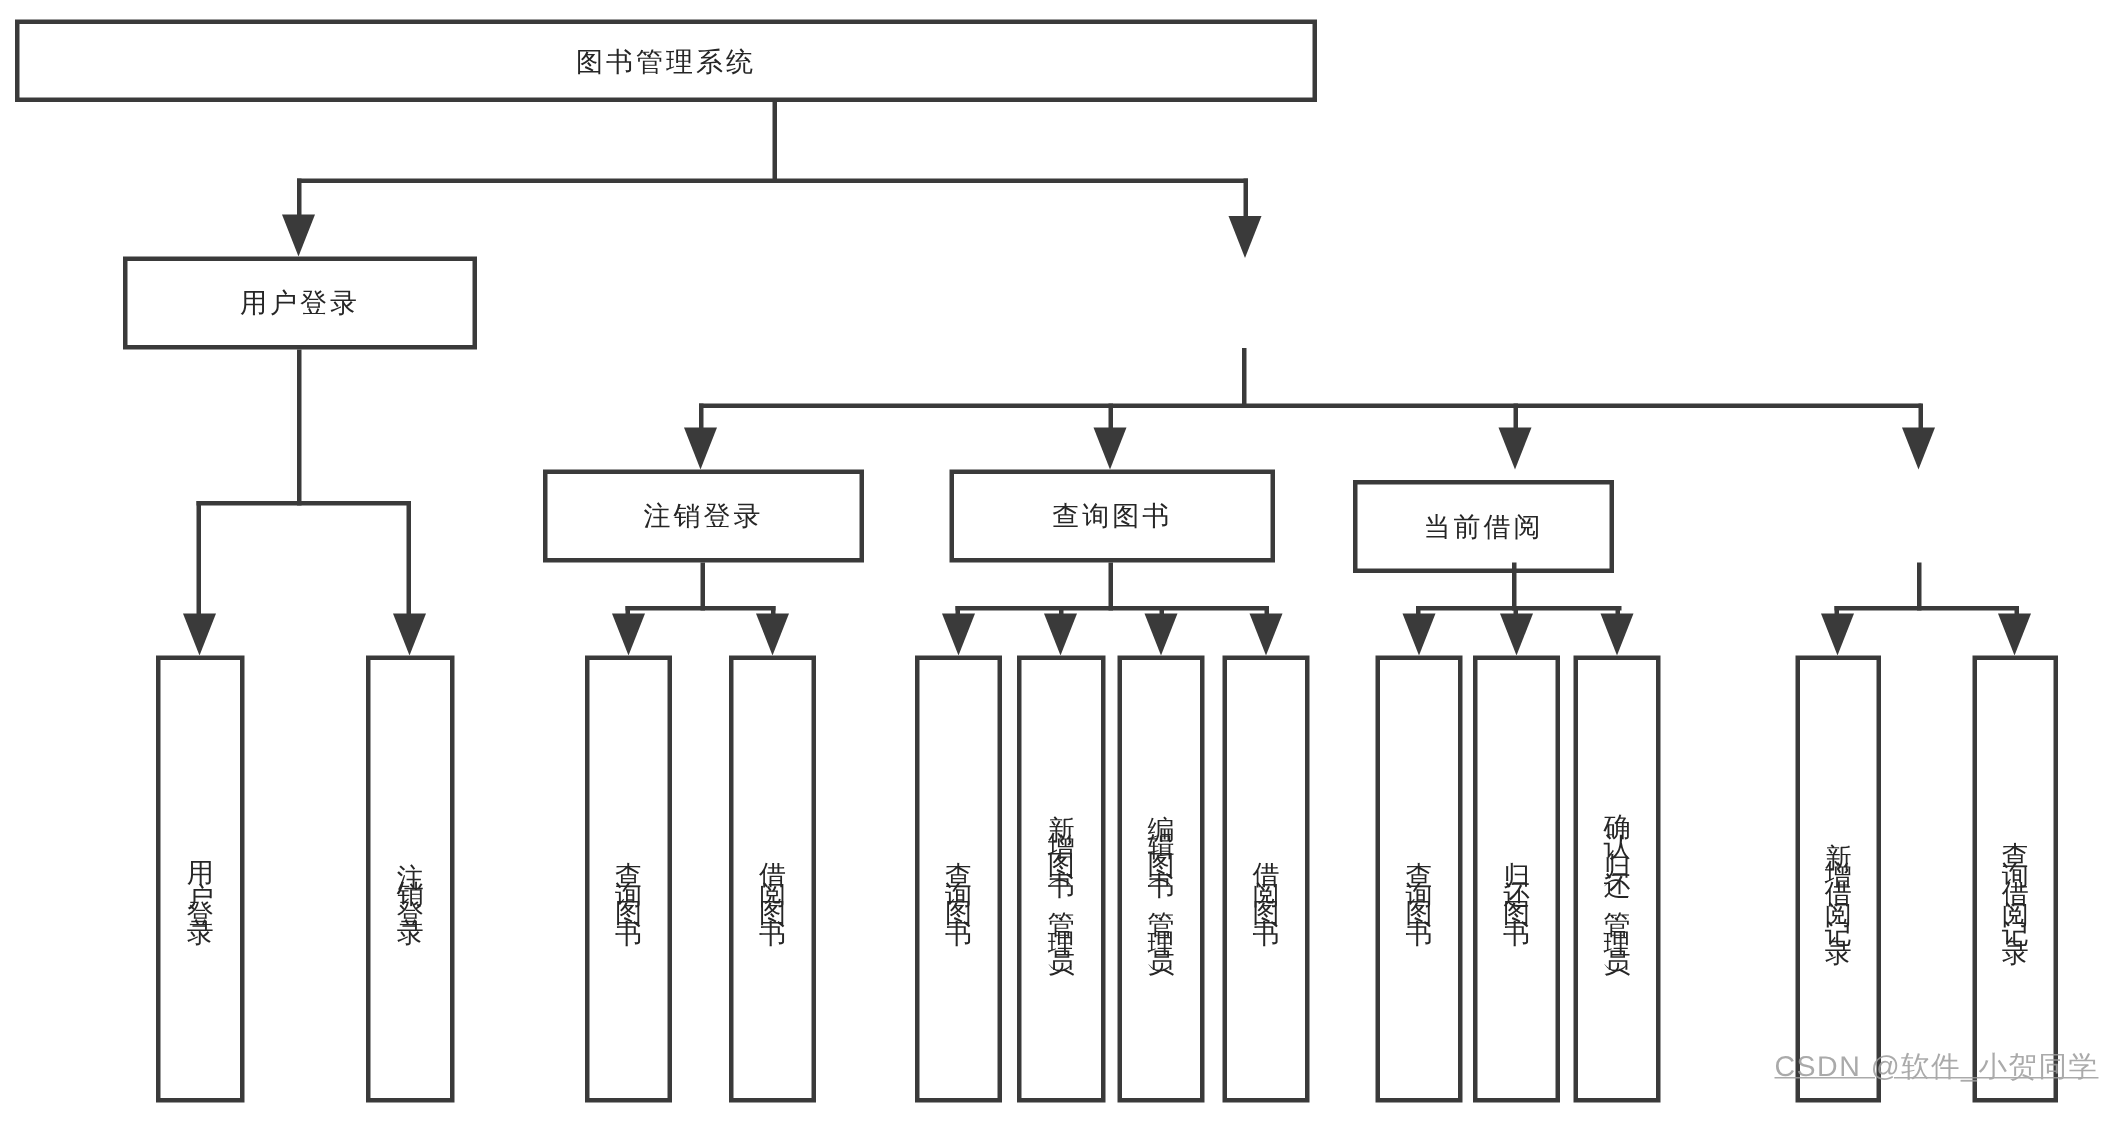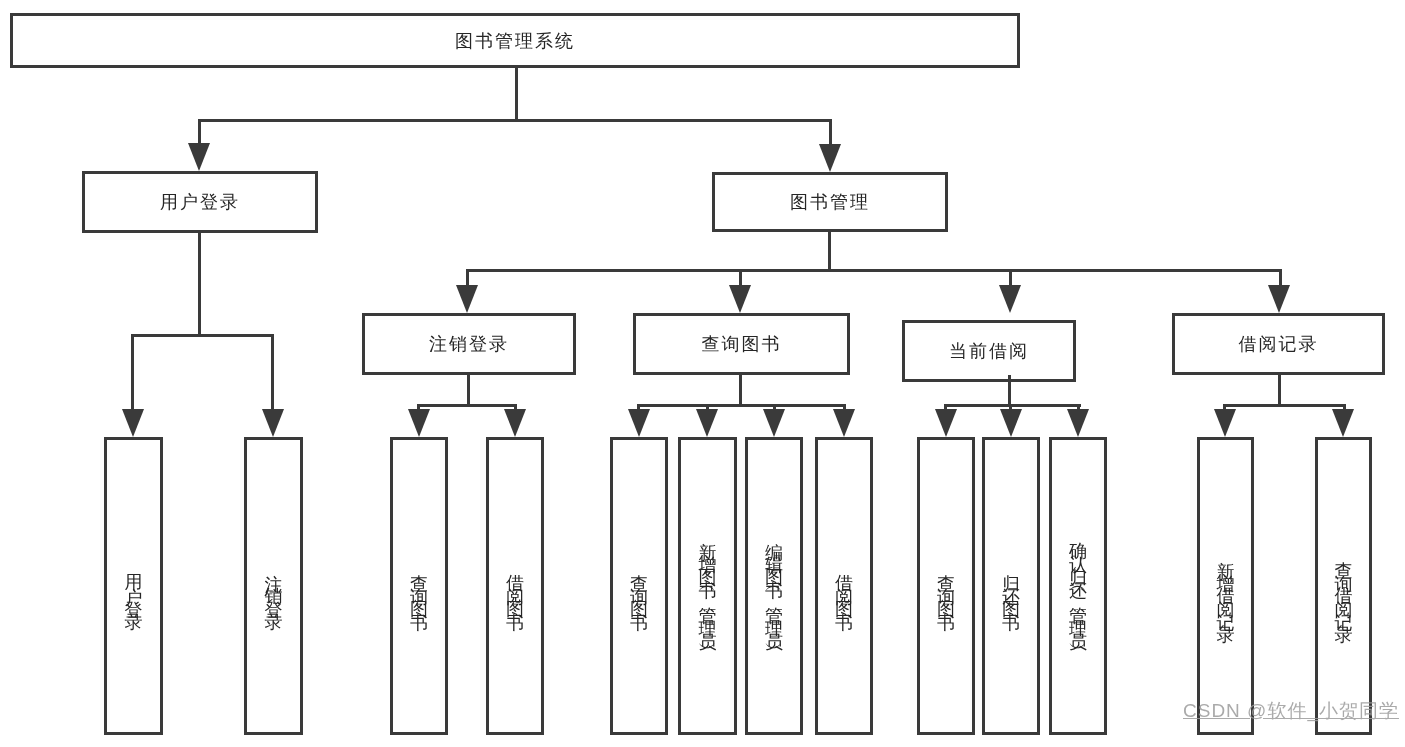--- a/index.html
+++ b/index.html
@@ -59,36 +59,33 @@
     z-index: 10;
     white-space: nowrap;
     text-decoration: underline;
   }
 </style>
 </head>
 <body>
 
 <div class="canvas">
 
-  <div class="box hbox" style="left:10px; top:13px; width:1010px; height:55px;">
+  <div class="box hbox" style="left:10px; top:13px; width:868px; height:55px;">
     <span>图书管理系统</span>
   </div>
 
   <div class="lv" style="left:515px; top:68px; height:54px;"></div>
   <div class="lh" style="left:198px; top:119px; width:634px;"></div>
   <div class="lv" style="left:198px; top:119px; height:30px;"></div>
   <div class="arr" style="left:188px; top:143px;"></div>
   <div class="lv" style="left:829px; top:119px; height:30px;"></div>
   <div class="arr" style="left:819px; top:144px;"></div>
 
   <div class="box hbox" style="left:82px; top:171px; width:236px; height:62px;">
     <span>用户登录</span>
-  </div>
-  <div class="box hbox" style="left:712px; top:172px; width:236px; height:60px;">
-    <span>图书管理</span>
   </div>
 
   <div class="lv" style="left:198px; top:233px; height:104px;"></div>
   <div class="lh" style="left:131px; top:334px; width:143px;"></div>
   <div class="lv" style="left:131px; top:334px; height:78px;"></div>
   <div class="arr" style="left:122px; top:409px;"></div>
   <div class="lv" style="left:271px; top:334px; height:78px;"></div>
   <div class="arr" style="left:262px; top:409px;"></div>
 
   <div class="lv" style="left:828px; top:232px; height:40px;"></div>
@@ -103,23 +100,20 @@
   <div class="arr" style="left:1268px; top:285px;"></div>
 
   <div class="box hbox" style="left:362px; top:313px; width:214px; height:62px;">
     <span>注销登录</span>
   </div>
   <div class="box hbox" style="left:633px; top:313px; width:217px; height:62px;">
     <span>查询图书</span>
   </div>
   <div class="box hbox" style="left:902px; top:320px; width:174px; height:62px;">
     <span>当前借阅</span>
-  </div>
-  <div class="box hbox" style="left:1172px; top:313px; width:213px; height:62px;">
-    <span>借阅记录</span>
   </div>
 
   <div class="lv" style="left:467px; top:375px; height:32px;"></div>
   <div class="lh" style="left:417px; top:404px; width:100px;"></div>
   <div class="lv" style="left:417px; top:404px; height:10px;"></div>
   <div class="arr" style="left:408px; top:409px;"></div>
   <div class="lv" style="left:514px; top:404px; height:10px;"></div>
   <div class="arr" style="left:504px; top:409px;"></div>
 
   <div class="lv" style="left:739px; top:375px; height:32px;"></div>

